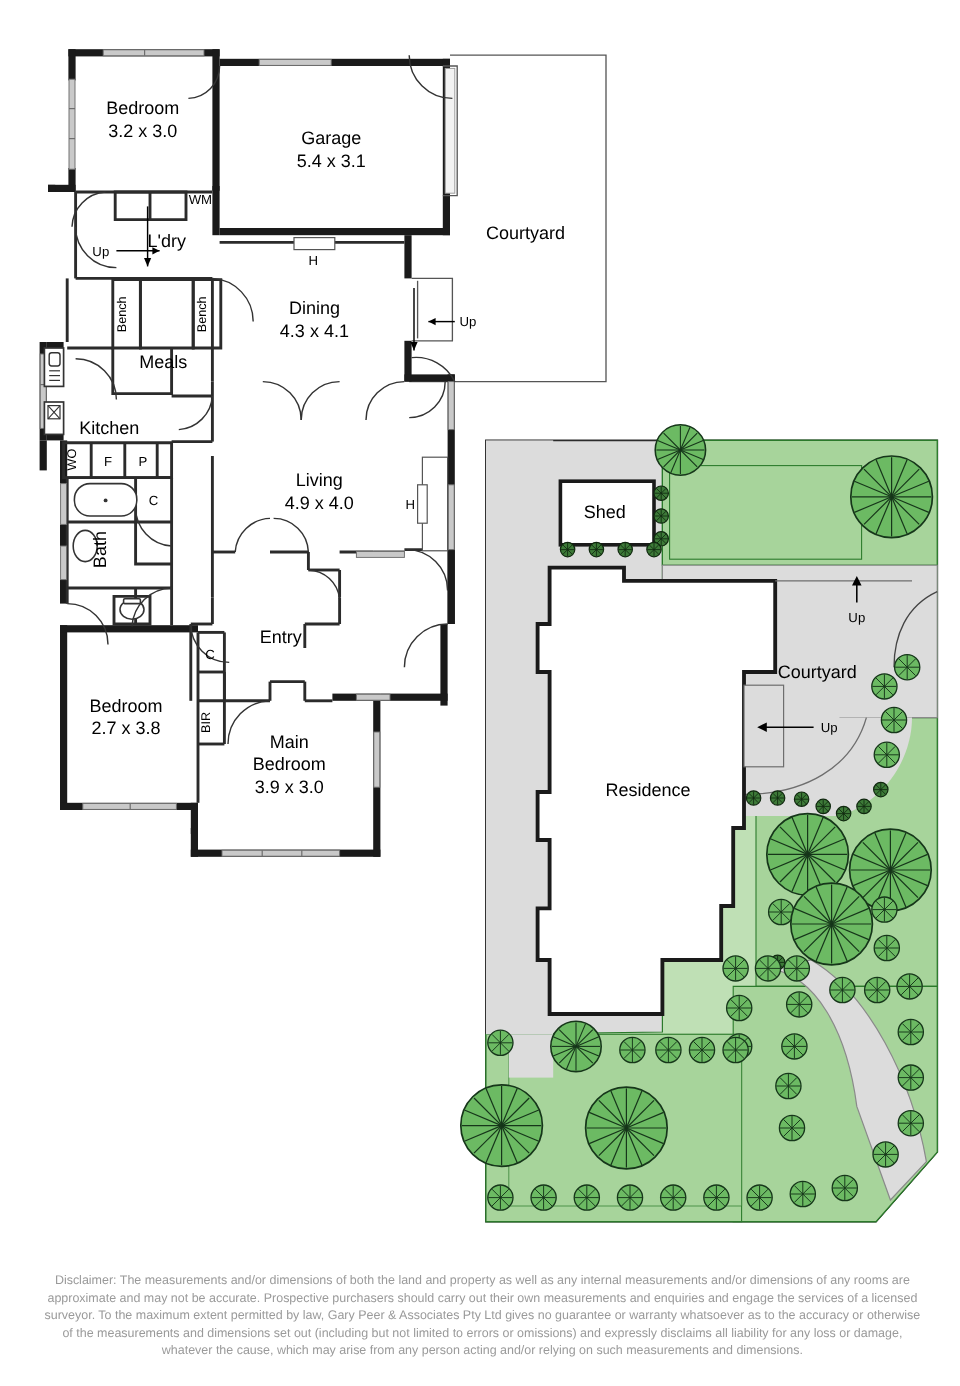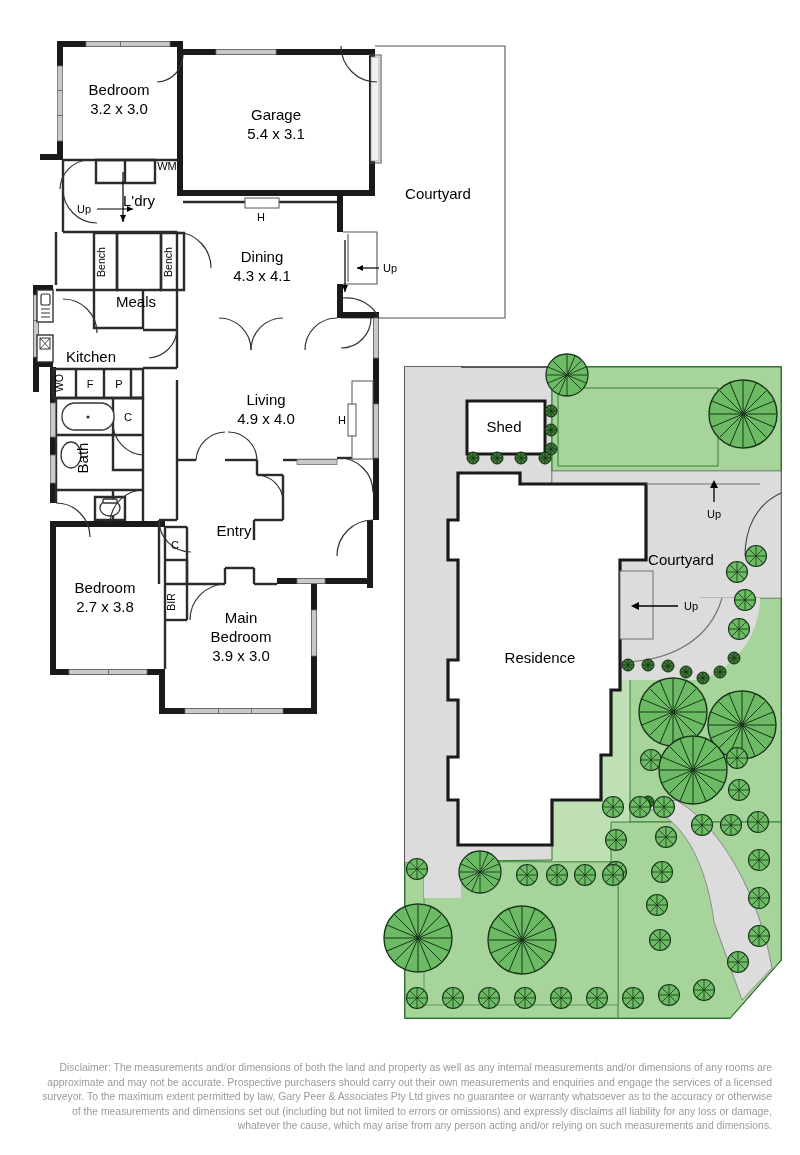--- a/index.html
+++ b/index.html
@@ -7,21 +7,21 @@
        font-family:"Liberation Sans","DejaVu Sans",sans-serif;color:#000;}
   #sheet{position:absolute;left:0;top:0;width:740px;height:1155px;}
   svg{display:block;}
   .lbl{font-family:"Liberation Sans","DejaVu Sans",sans-serif;fill:#000;}
   .room-name{font-size:15px;text-anchor:middle;}
   .room-dim{font-size:15px;text-anchor:middle;}
   .small-lbl{font-size:11px;text-anchor:middle;}
   .tiny-lbl{font-size:10.5px;text-anchor:middle;}
   .site-lbl{font-size:15px;text-anchor:middle;}
   #disclaimer{position:absolute;left:32px;top:1061px;width:740px;
-      font-size:10.4px;line-height:14.6px;color:#9a9a9a;text-align:right;
+      font-size:10.4px;line-height:14.6px;color:#9a9a9a;text-align:center;
       font-family:"Liberation Sans","DejaVu Sans",sans-serif;}
 </style>
 </head>
 <body>
 
 <div id="sheet">
 
 <svg width="800" height="1155" viewBox="0 0 800 1155" xmlns="http://www.w3.org/2000/svg">
 
   <defs>

